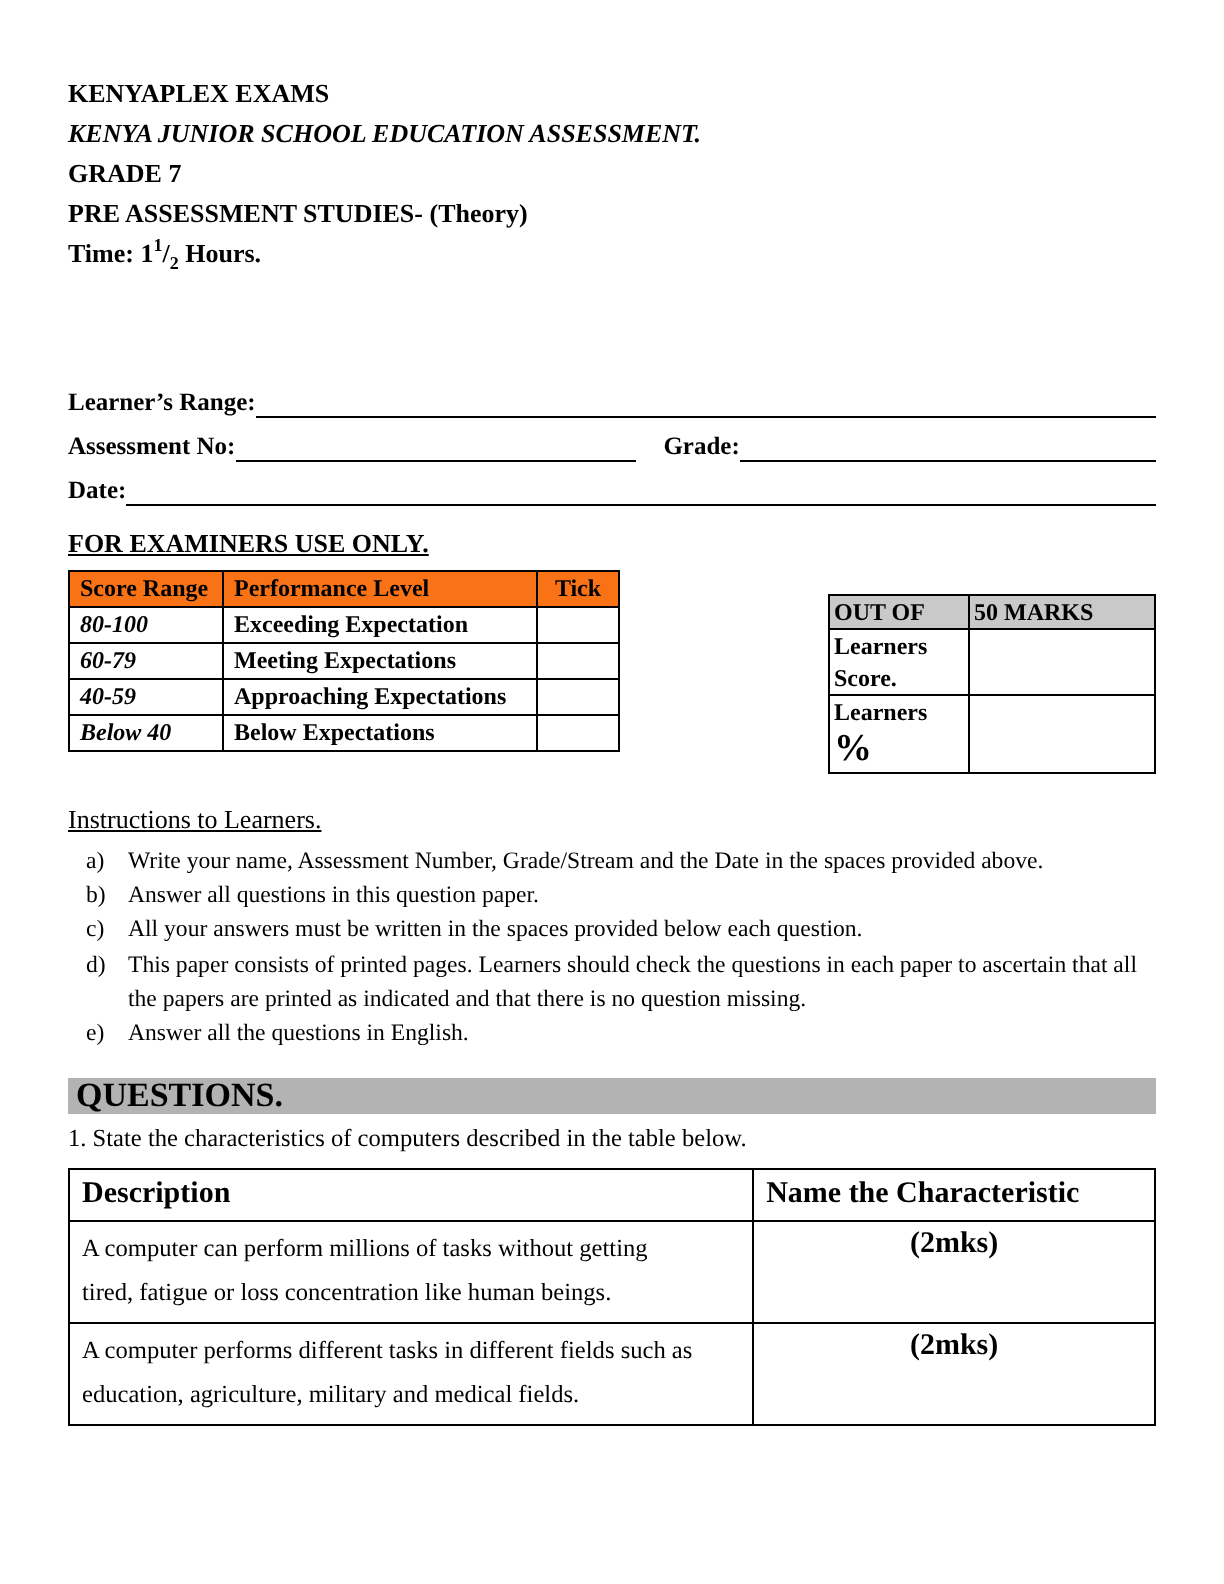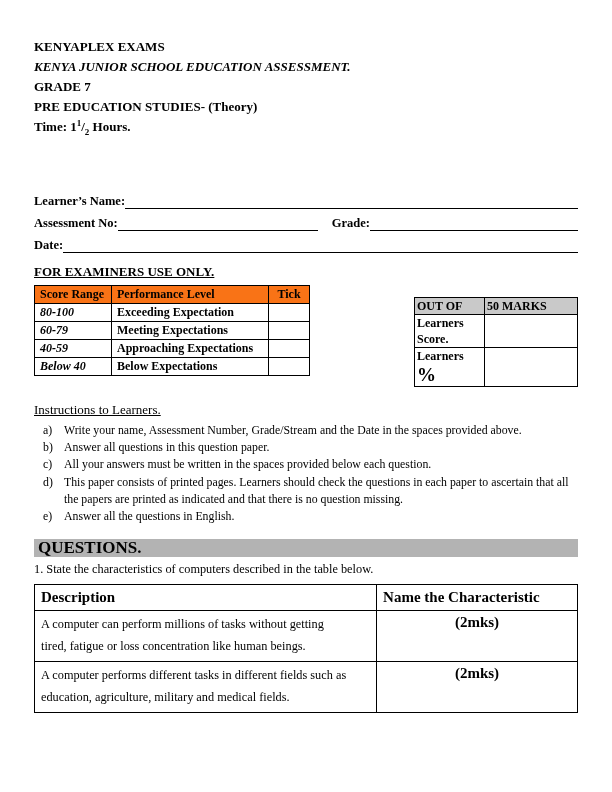--- a/index.html
+++ b/index.html
@@ -76,27 +76,27 @@
 </style>
 </head>
 <body>
 
 <div class="page">
 
   <div class="title-block">
     <div>KENYAPLEX EXAMS</div>
     <div class="title-italic">KENYA JUNIOR SCHOOL EDUCATION ASSESSMENT.</div>
     <div>GRADE 7</div>
-    <div>PRE EDUCATION STUDIES- (Theory)</div>
+    <div>PRE ASSESSMENT STUDIES- (Theory)</div>
     <div><span>Time: 1</span><sup>1</sup><span>/</span><sub>2</sub><span> Hours.</span></div>
   </div>
 
   <div class="fields">
     <div class="field-row">
-      <span class="lbl">Learner’s Name:</span>
+      <span class="lbl">Learner’s Range:</span>
       <span class="fill fill-grow"></span>
     </div>
     <div class="field-row">
       <span class="lbl">Assessment No:</span>
       <span class="fill fill-fixed"></span>
       <span class="lbl grade-lbl">Grade:</span>
       <span class="fill fill-grow"></span>
     </div>
     <div class="field-row">
       <span class="lbl">Date:</span>

